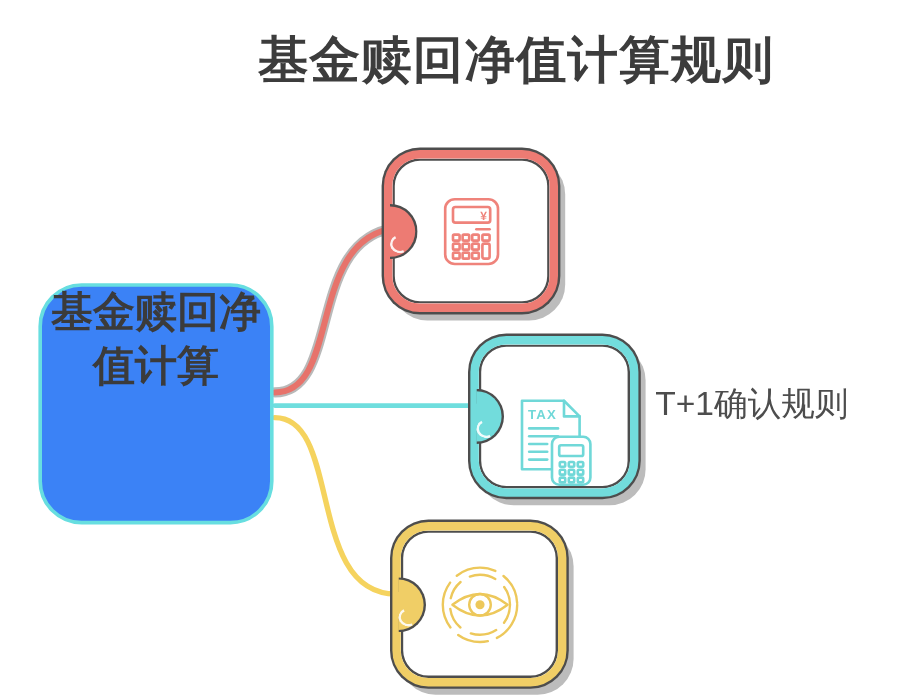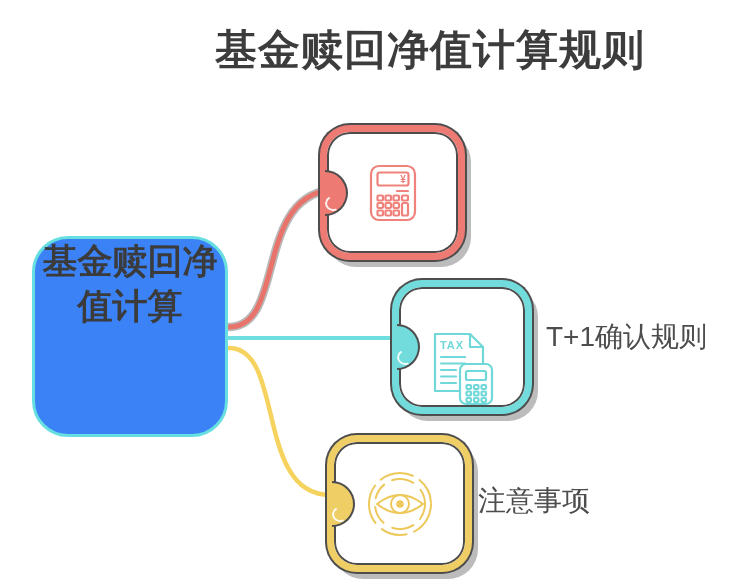--- a/index.html
+++ b/index.html
@@ -140,15 +140,14 @@
     <svg class="icon" width="68" height="68" viewBox="0 0 68 68">
       <circle class="st-yel" cx="34" cy="34" r="31" stroke-dasharray="34 8 26 9 40 8"></circle>
       <circle class="st-yel" cx="34" cy="34" r="25" stroke-dasharray="16 9 22 10 18 9"></circle>
       <path class="st-yel" d="M11 34 Q34 16 57 34 Q34 52 11 34 Z"></path>
       <circle class="st-yel" cx="34" cy="34" r="9"></circle>
       <circle class="fl-yel" cx="34" cy="34" r="3.8"></circle>
     </svg>
   </div>
 
   <div class="branch-label label--2">T+1确认规则</div>
-  <div class="branch-label label--3">注意事项</div>
 
 </div>
 
 </body></html>

